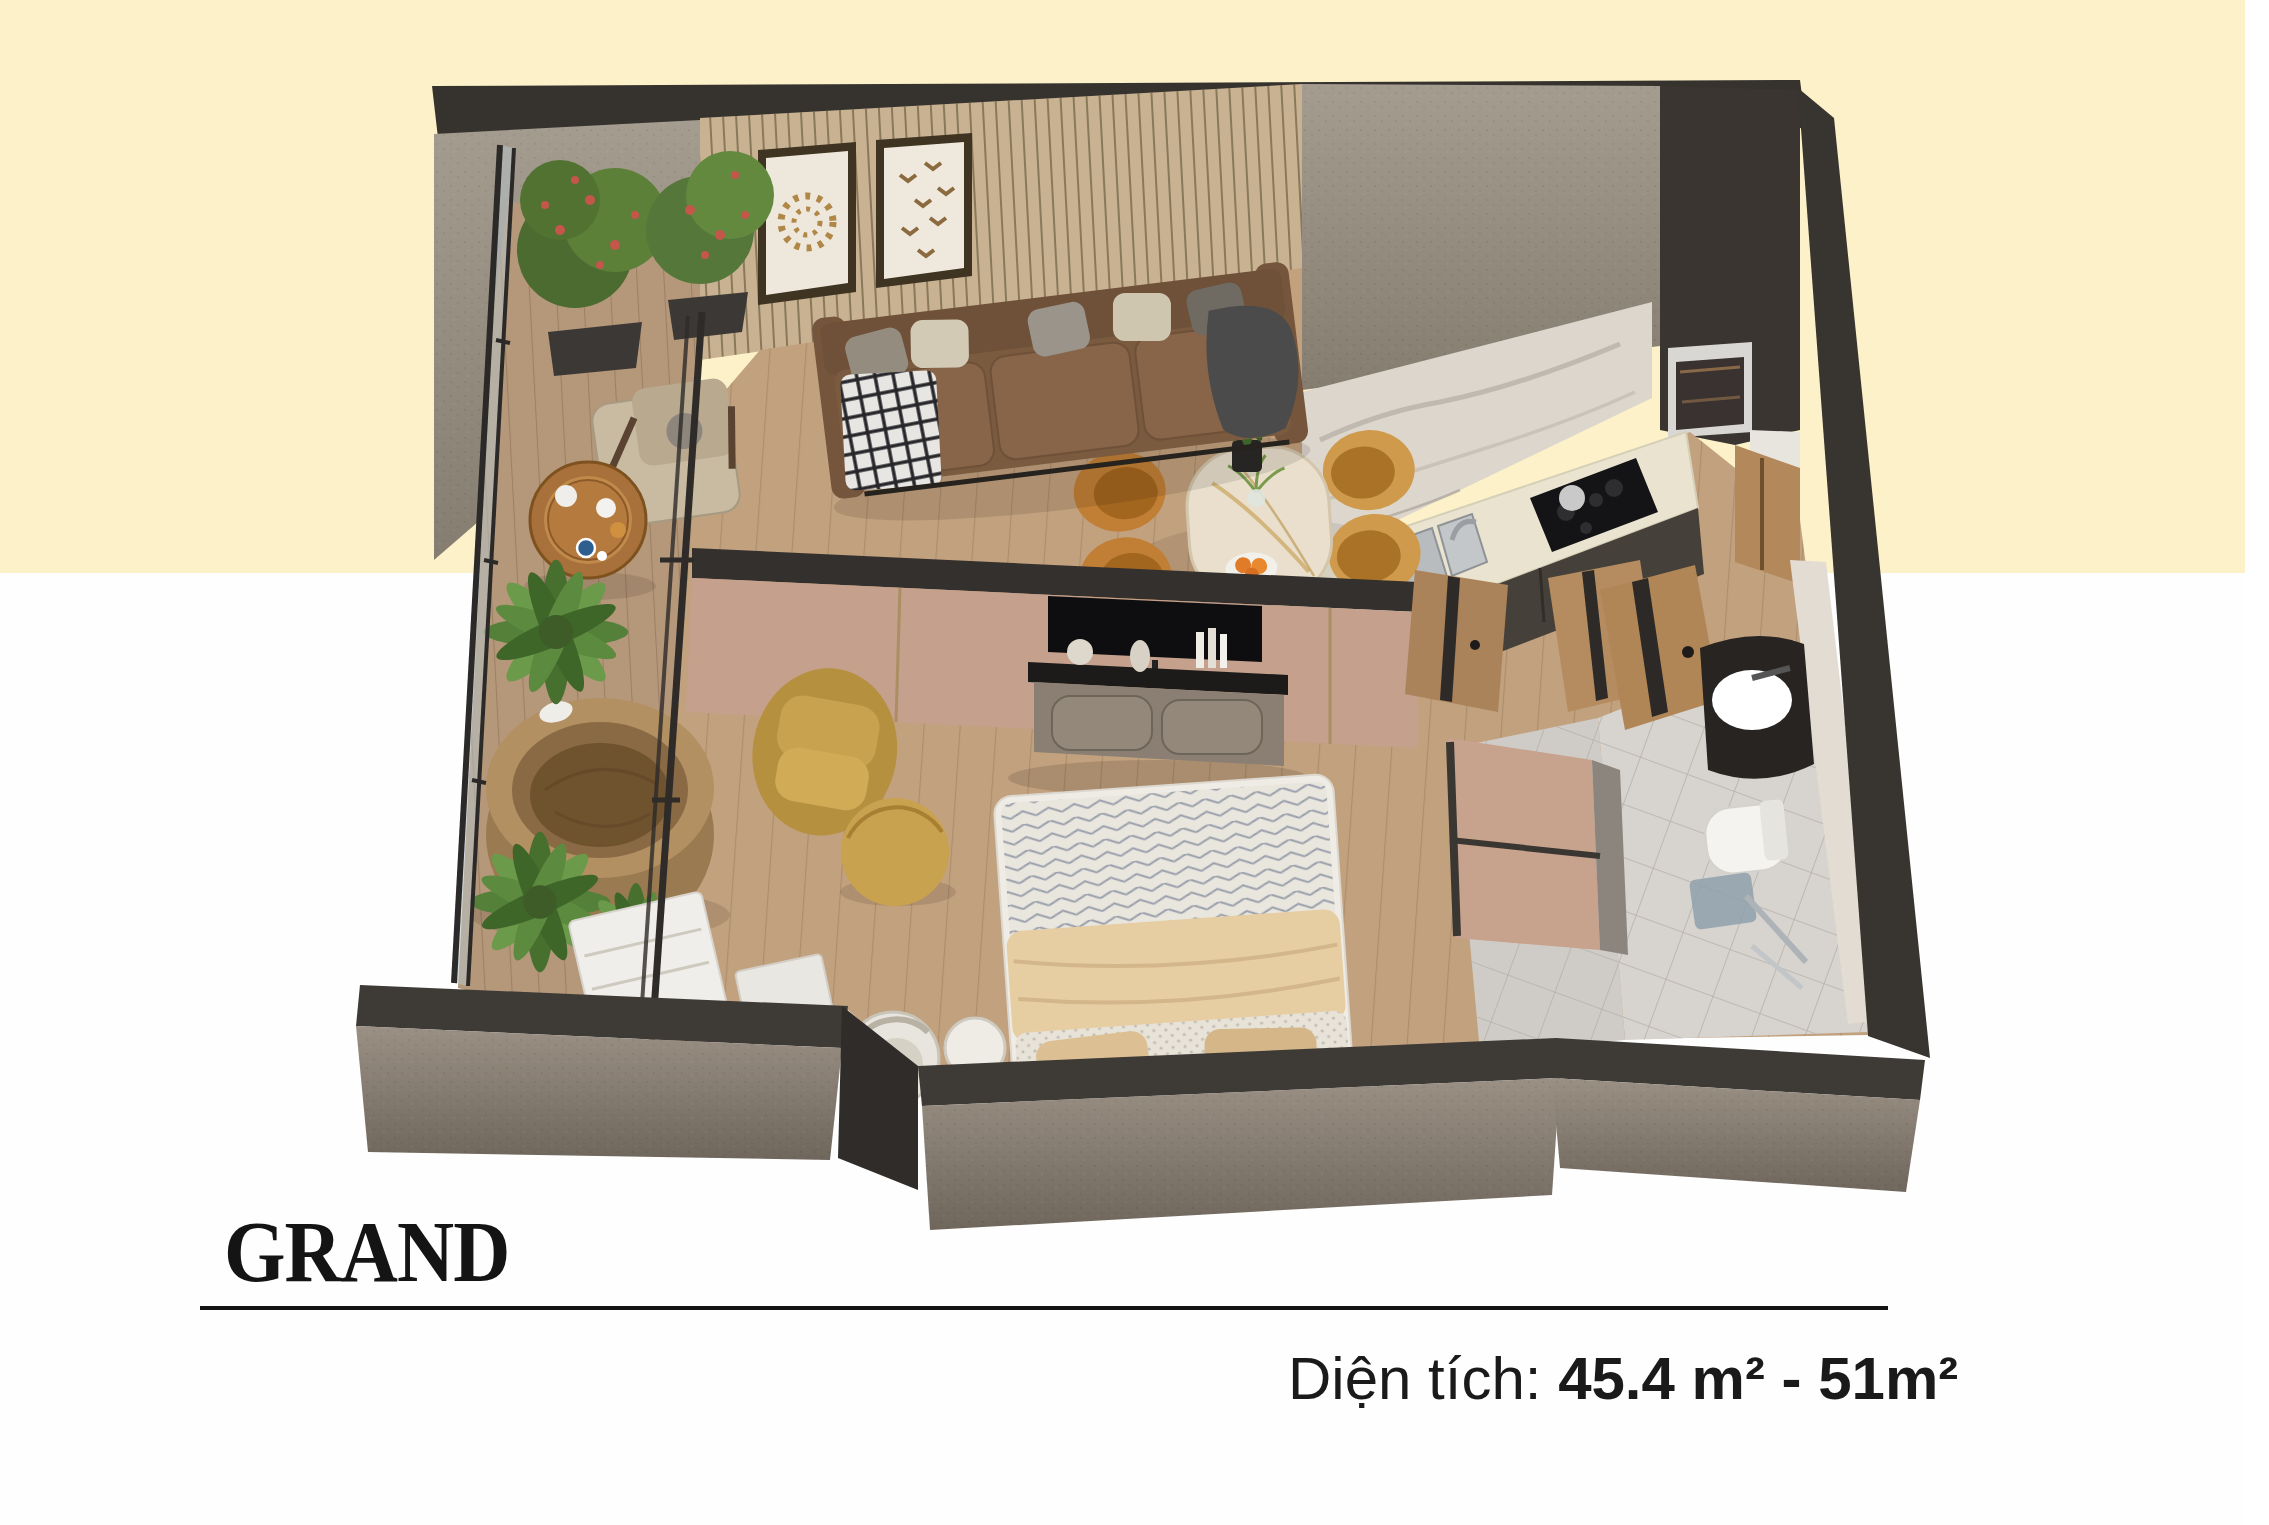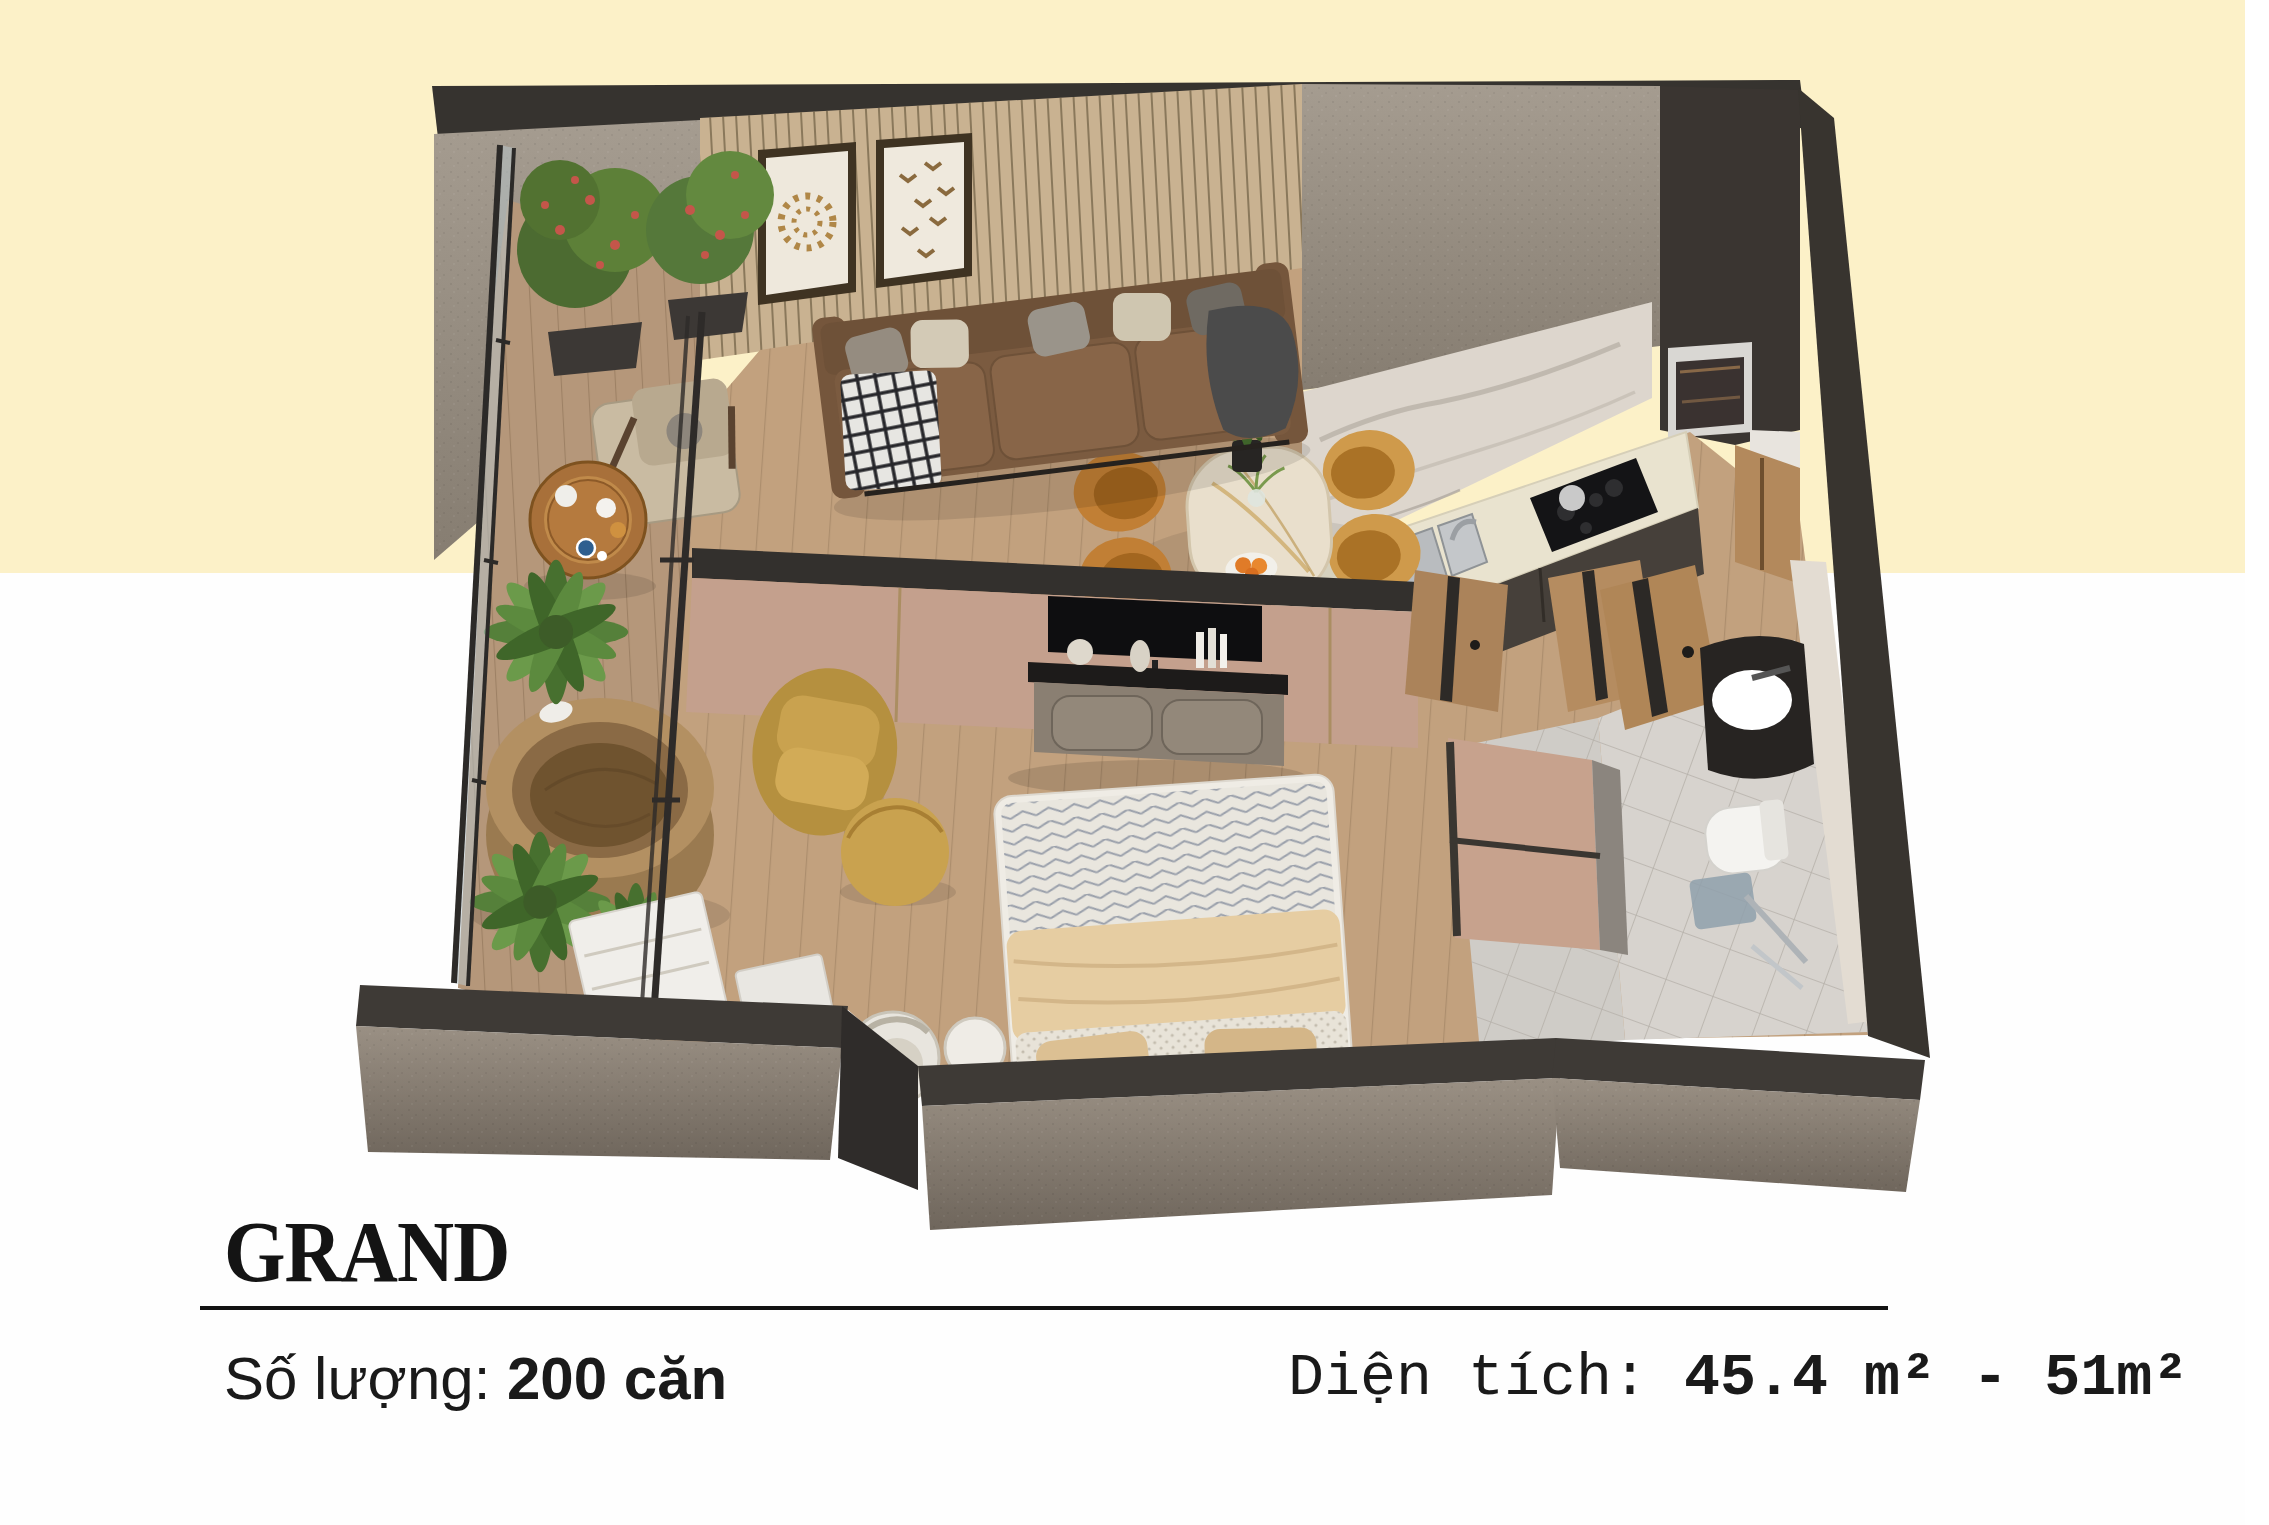--- a/index.html
+++ b/index.html
@@ -6,21 +6,21 @@
   #stage{position:relative;width:2245px;height:1525px;overflow:hidden;
          font-family:"Liberation Sans","DejaVu Sans",sans-serif;}
   .bg-top{position:absolute;left:0;top:0;width:2269px;height:573px;background:#FCF1C8;}
   .bg-bottom{position:absolute;left:0;top:573px;width:2269px;height:952px;background:#FEFEFE;}
   #plan-svg{position:absolute;left:0;top:0;}
   .title{position:absolute;left:224px;top:1202px;font-family:"Liberation Serif","DejaVu Serif",serif;
          font-weight:bold;font-size:86px;letter-spacing:-1px;color:#141414;transform:scaleX(.92);
          transform-origin:left center;white-space:nowrap;}
   .divider{position:absolute;left:200px;top:1306px;width:1688px;height:4px;background:#121212;}
   .stats-left{position:absolute;left:224px;top:1344px;font-size:60px;color:#1a1a1a;white-space:nowrap;}
-  .stats-right{position:absolute;left:1288px;top:1344px;font-size:60px;color:#1a1a1a;white-space:nowrap;font-family:Liberation Mono, monospace;}
+  .stats-right{position:absolute;left:1288px;top:1344px;font-size:60px;color:#1a1a1a;white-space:nowrap;}
   .stat-value{font-weight:bold;}
 </style>
 </head>
 <body>
 
 <div id="stage">
   <div class="bg-top"></div>
   <div class="bg-bottom"></div>
 
   <svg id="plan-svg" width="2269" height="1525" viewBox="0 0 2269 1525" xmlns="http://www.w3.org/2000/svg">
@@ -410,21 +410,17 @@
       <g>
         <polygon points="1556,1038 1925,1060 1920,1100 1552,1078" fill="#3e3a36"></polygon>
         <polygon points="1552,1078 1920,1100 1906,1192 1560,1168" fill="url(#fg1)"></polygon>
         <polygon points="1552,1078 1920,1100 1906,1192 1560,1168" fill="url(#speckle)"></polygon>
       </g>
     </g>
   </svg>
 
   <div class="title">GRAND</div>
   <div class="divider"></div>
-  <div class="stats-left">
-    <span>Số lượng:</span>
-    <span class="stat-value">200 căn</span>
-  </div>
   <div class="stats-right">
     <span>Diện tích:</span>
     <span class="stat-value">45.4 m² - 51m²</span>
   </div>
 </div>
 
 </body></html>

